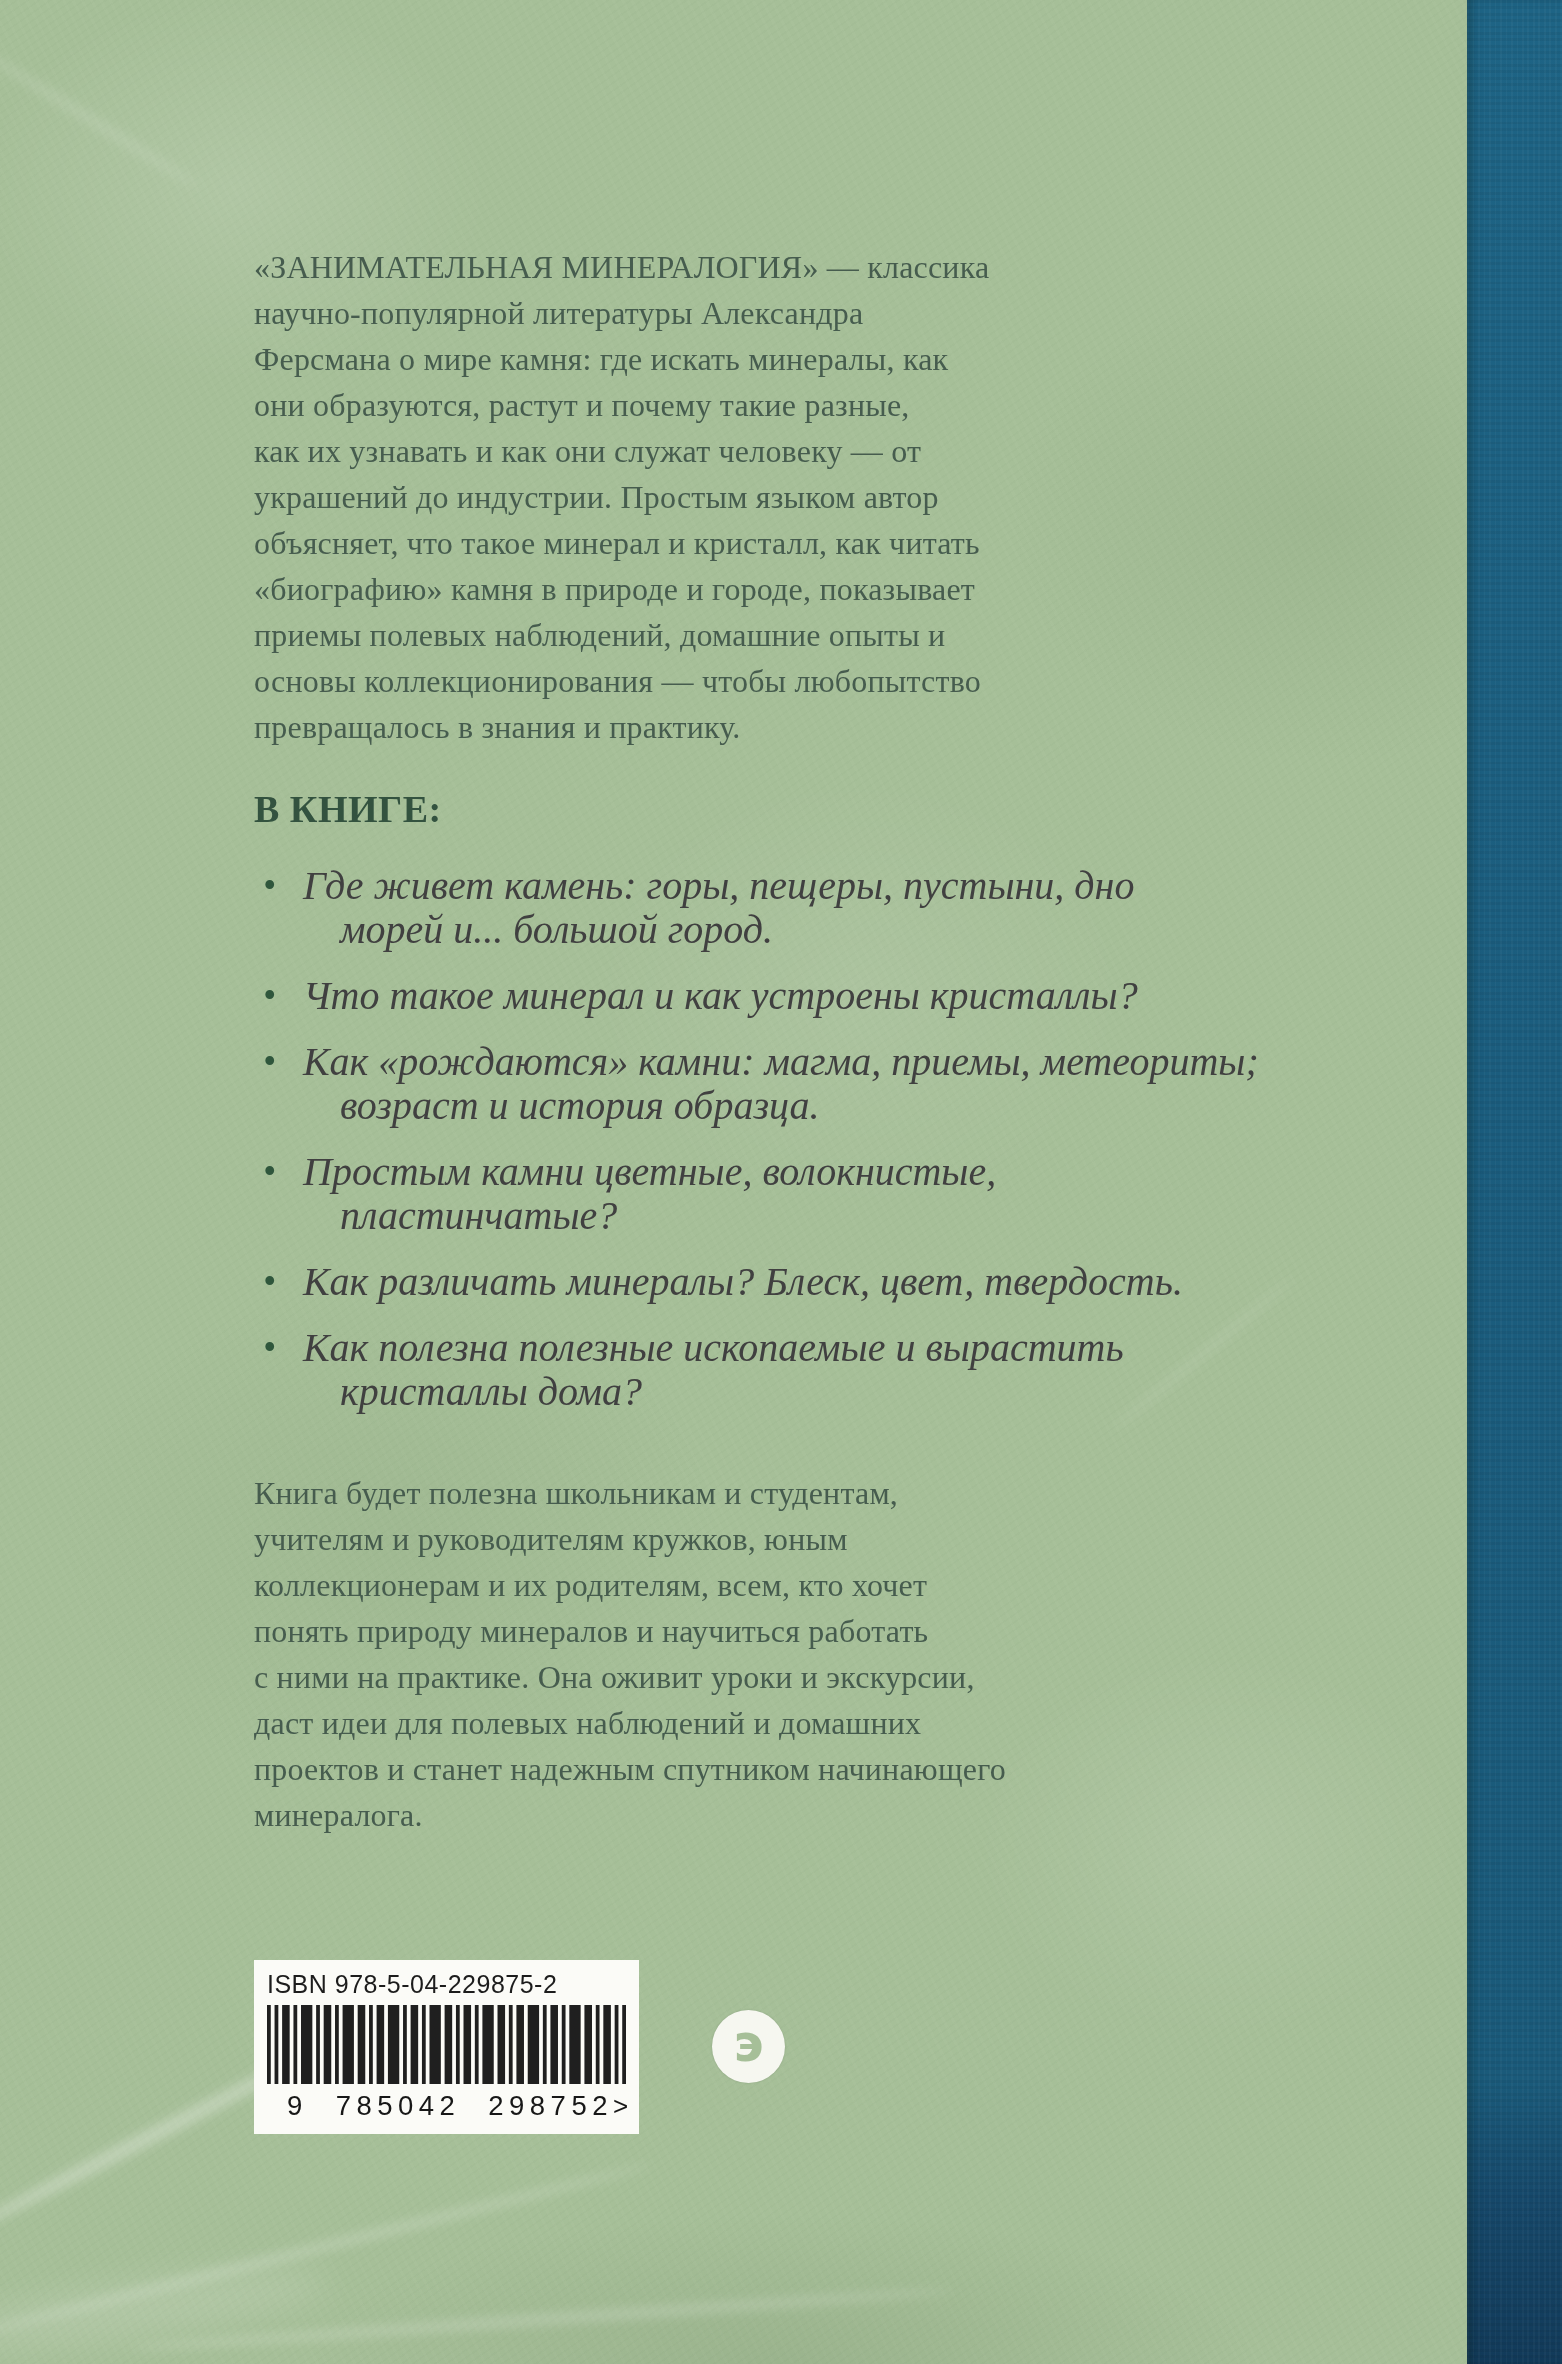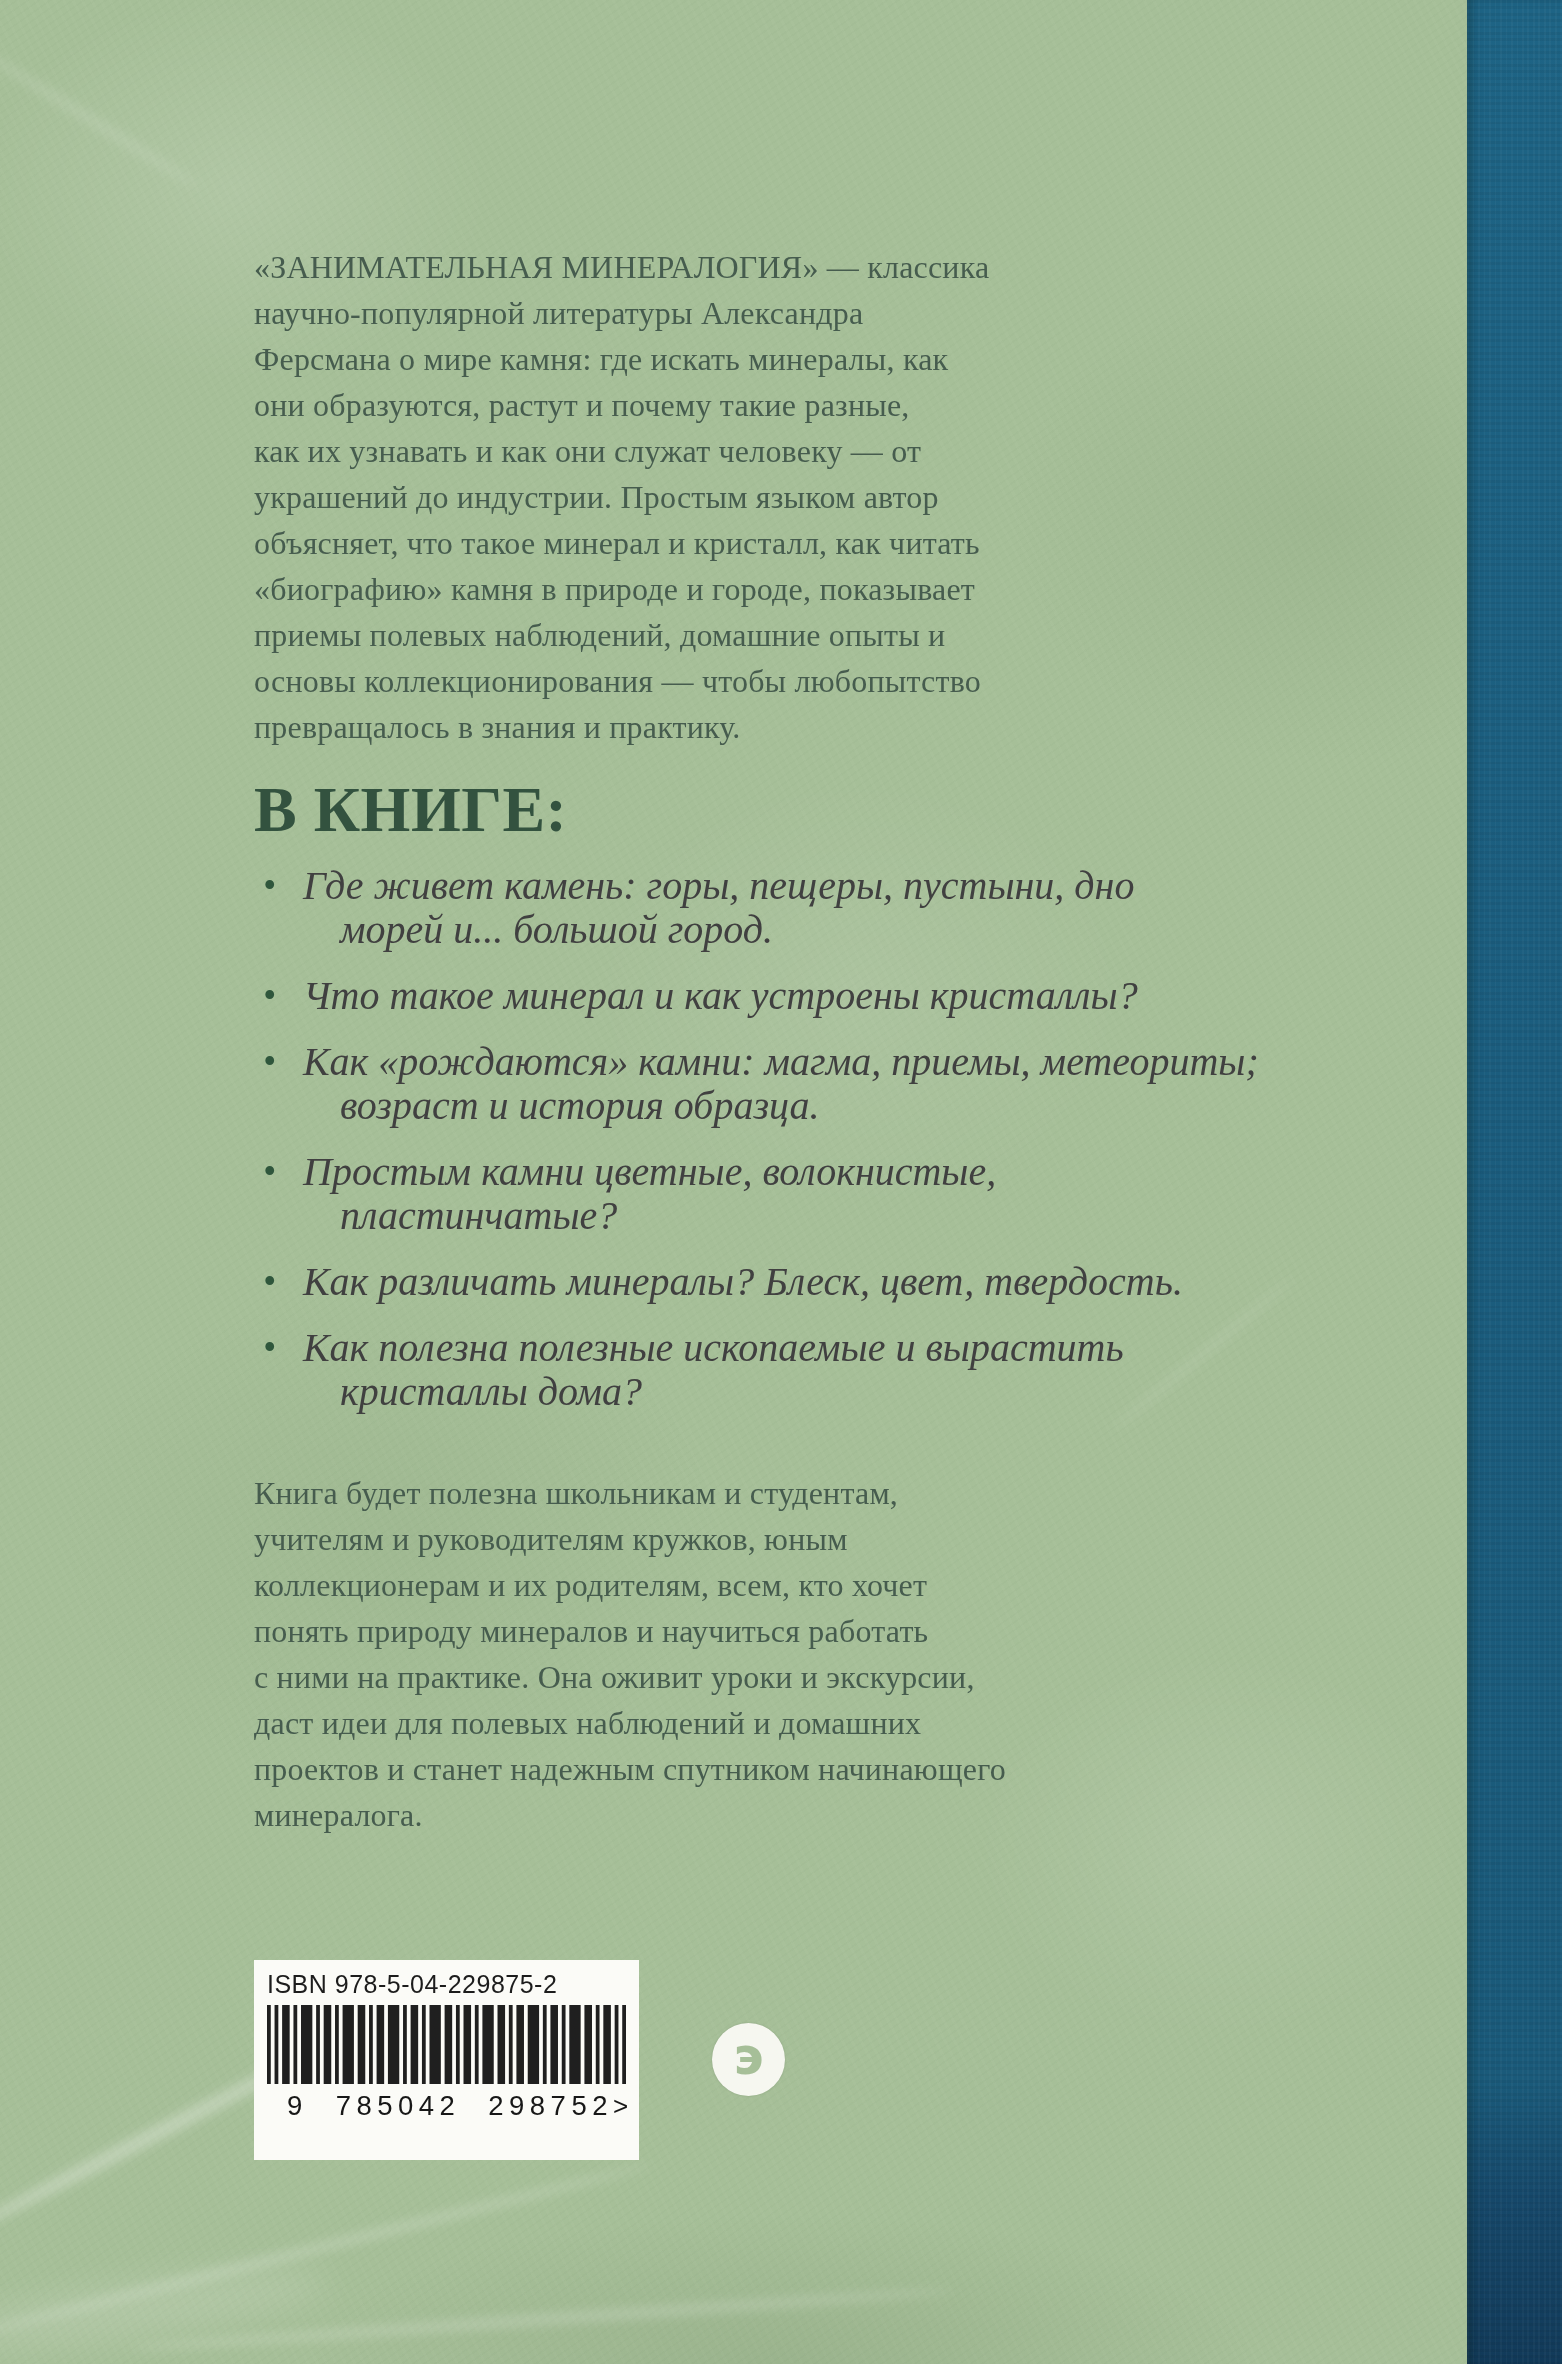--- a/index.html
+++ b/index.html
@@ -81,21 +81,21 @@
     margin: 0;
     white-space: pre-line;
     font-size: 32px;
     line-height: 46px;
     color: #465c4e;
     letter-spacing: 0.2px;
   }
 
   .section-heading {
     margin: 33px 0 0 0;
-    font-size: 64px;
+    font-size: 38px;
     line-height: 53px;
     font-weight: bold;
     color: #33523f;
     letter-spacing: 0.5px;
   }
 
   ul.book-list {
     list-style: none;
     margin: 27.5px 0 0 0;
     padding: 0;
@@ -131,21 +131,21 @@
   .audience { margin-top: 56px; }
 
   
   .isbn-row {
     margin-top: 122px;
     display: flex;
     align-items: center;
   }
   .isbn-box {
     width: 385px;
-    height: 200px;
+    height: 174px;
     box-sizing: border-box;
     background: #fbfbf7;
     padding: 11px 13px 9.2px 13px;
     display: flex;
     flex-direction: column;
   }
   .isbn-label {
     font-family: "Liberation Sans", sans-serif;
     font-size: 25px;
     line-height: 27.5px;

